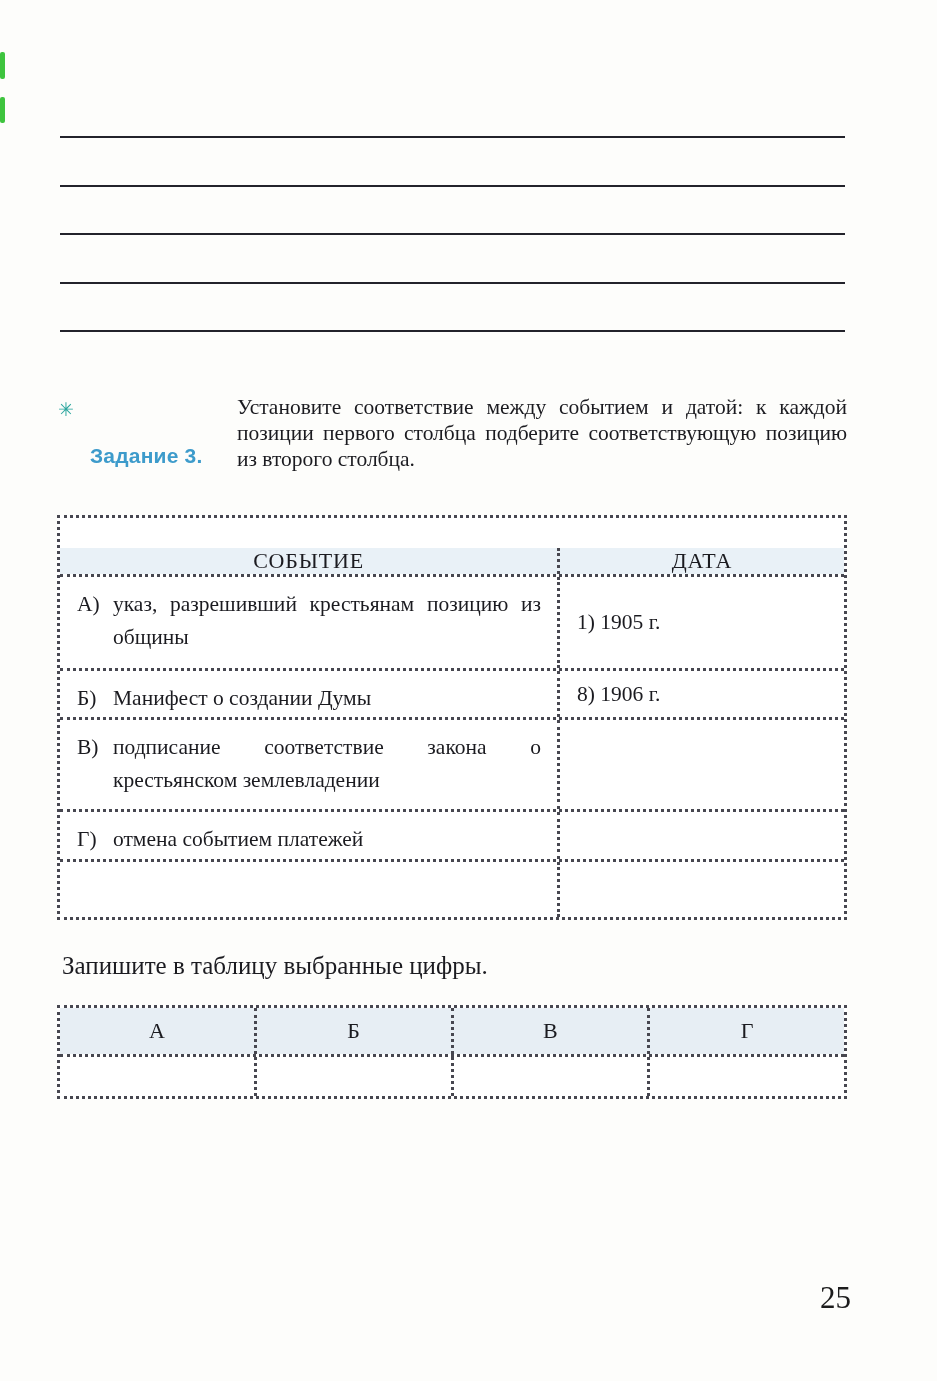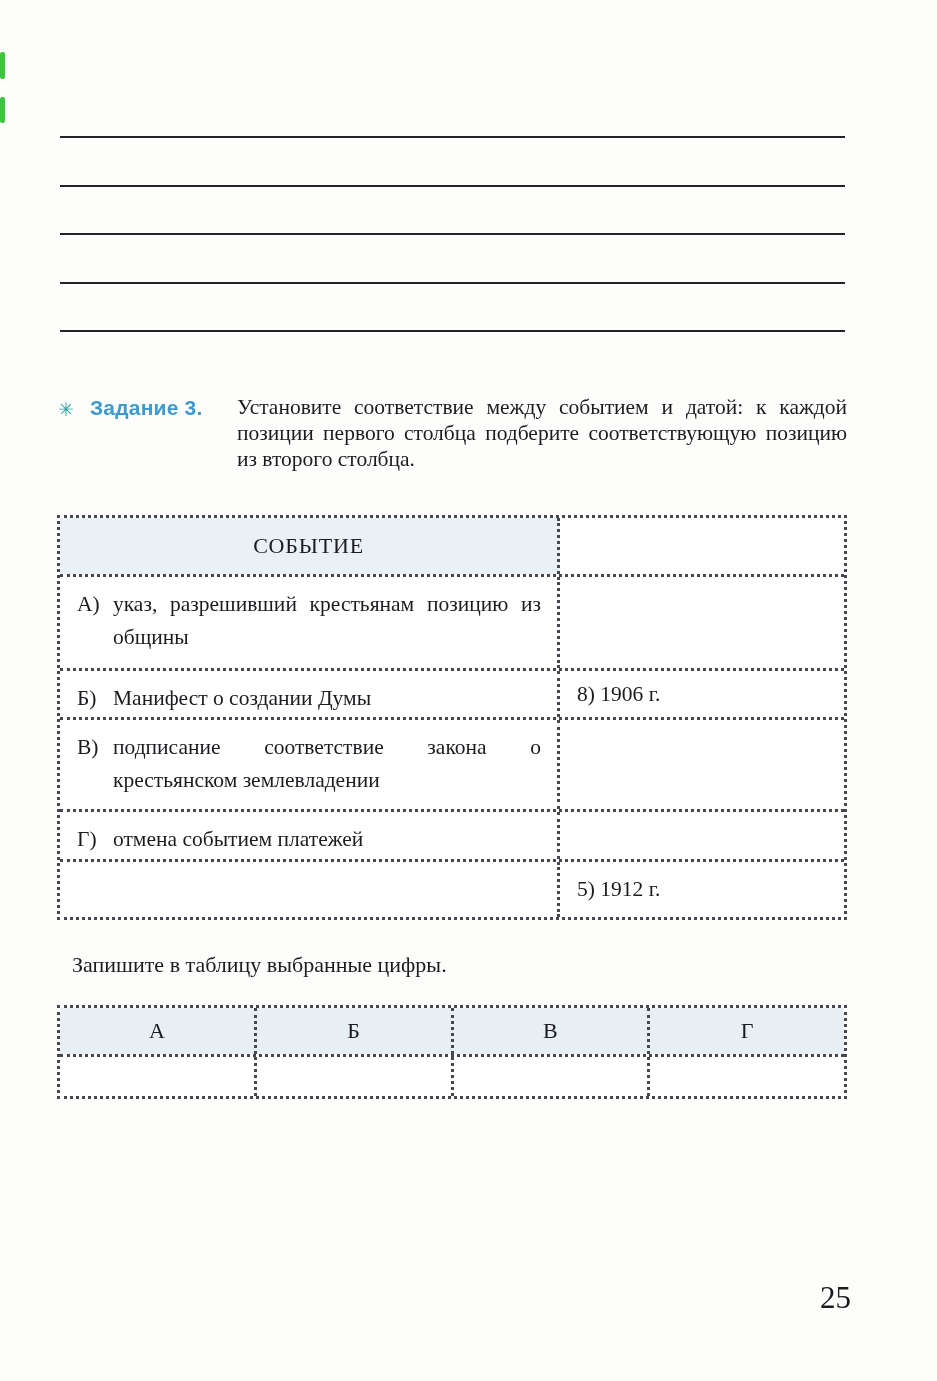--- a/index.html
+++ b/index.html
@@ -27,21 +27,21 @@
   .task { position:absolute; left:58px; right:90px; top:394px; display:flex; align-items:flex-start; }
   .task-marker {
     width:32px; flex:0 0 32px;
     font-family:"DejaVu Sans", sans-serif;
     color:#2ba69e; font-size:19px; padding-top:4px;
   }
   .task-label {
     width:147px; flex:0 0 147px;
     font-family:"Liberation Sans", sans-serif;
     font-weight:bold; color:#3d9bcb;
-    font-size:21px; padding-top:2px; letter-spacing:0.2px;
+    font-size:21px; padding-top:2px; letter-spacing:0.2px;margin-top:48px;
   }
   .task-text {
     flex:1; font-size:21.5px; line-height:26px; text-align:justify;
   }
 
   
   .match-table {
     position:absolute; top:515px; left:57px; width:790px;
     border:3.5px dotted #474750; background:#fff;
   }
@@ -49,37 +49,37 @@
   .mt-row + .mt-row { border-top:3.5px dotted #474750; }
   .mt-left {
     width:500px; flex:0 0 500px;
     border-right:3.5px dotted #474750;
     padding:11px 16px 0 17px;
   }
   .mt-right {
     flex:1; display:flex; align-items:center;
     padding-left:17px; font-size:21.5px;
   }
-  .mt-header { height:56px; }
+  .mt-header { height:56px;align-items:flex-end; }
   .mt-header .mt-left, .mt-header .mt-right {
     display:flex; align-items:center; justify-content:center;
     background:#e9f1f7; padding:0;
     font-size:22px; letter-spacing:0.8px;
   }
   .row-a { height:94px; }
   .row-b { height:49px; }
   .row-v { height:92px; }
   .row-g { height:50px; }
   .row-e { height:58px; }
   .event { display:flex; }
   .event .letter { flex:0 0 36px; font-size:21.5px; line-height:33px; }
   .event .etext { flex:1; font-size:21.5px; line-height:33px; text-align:justify; }
 
   
-  .instruction { position:absolute; left:72px; top:952px; font-size:22px; }
+  .instruction { position:absolute; left:62px; top:952px; font-size:25px; }
 
   
   .answer-table {
     position:absolute; top:1005px; left:57px; width:790px;
     border:3.5px dotted #474750; background:#fff;
   }
   .at-row { display:flex; }
   .at-row + .at-row { border-top:3.5px dotted #474750; }
   .at-cell {
     flex:1; border-right:3.5px dotted #474750;
@@ -113,29 +113,31 @@
 
 <div class="task">
   <span class="task-marker">✳</span>
   <span class="task-label">Задание 3.</span>
   <div class="task-text">Установите соответствие между событием и датой: к каждой позиции первого столбца подберите соответствующую позицию из второго столбца.</div>
 </div>
 
 <div class="match-table">
   <div class="mt-row mt-header">
     <div class="mt-left">СОБЫТИЕ</div>
+    <div class="mt-right">ДАТА</div>
   </div>
 
   <div class="mt-row row-a">
     <div class="mt-left">
       <div class="event">
         <span class="letter">А)</span>
         <span class="etext">указ, разрешивший крестьянам позицию из общины</span>
       </div>
     </div>
+    <div class="mt-right">1) 1905 г.</div>
   </div>
 
   <div class="mt-row row-b">
     <div class="mt-left">
       <div class="event">
         <span class="letter">Б)</span>
         <span class="etext">Манифест о создании Думы</span>
       </div>
     </div>
     <div class="mt-right">8) 1906 г.</div>
@@ -159,21 +161,20 @@
     </div>
   </div>
 
   <div class="mt-row row-e">
     <div class="mt-left">
       <div class="event">
         <span class="letter"></span>
         <span class="etext"></span>
       </div>
     </div>
-    <div class="mt-right">5) 1912 г.</div>
   </div>
 </div>
 
 <div class="instruction">Запишите в таблицу выбранные цифры.</div>
 
 <div class="answer-table">
   <div class="at-row at-header">
     <div class="at-cell">А</div>
     <div class="at-cell">Б</div>
     <div class="at-cell">В</div>

